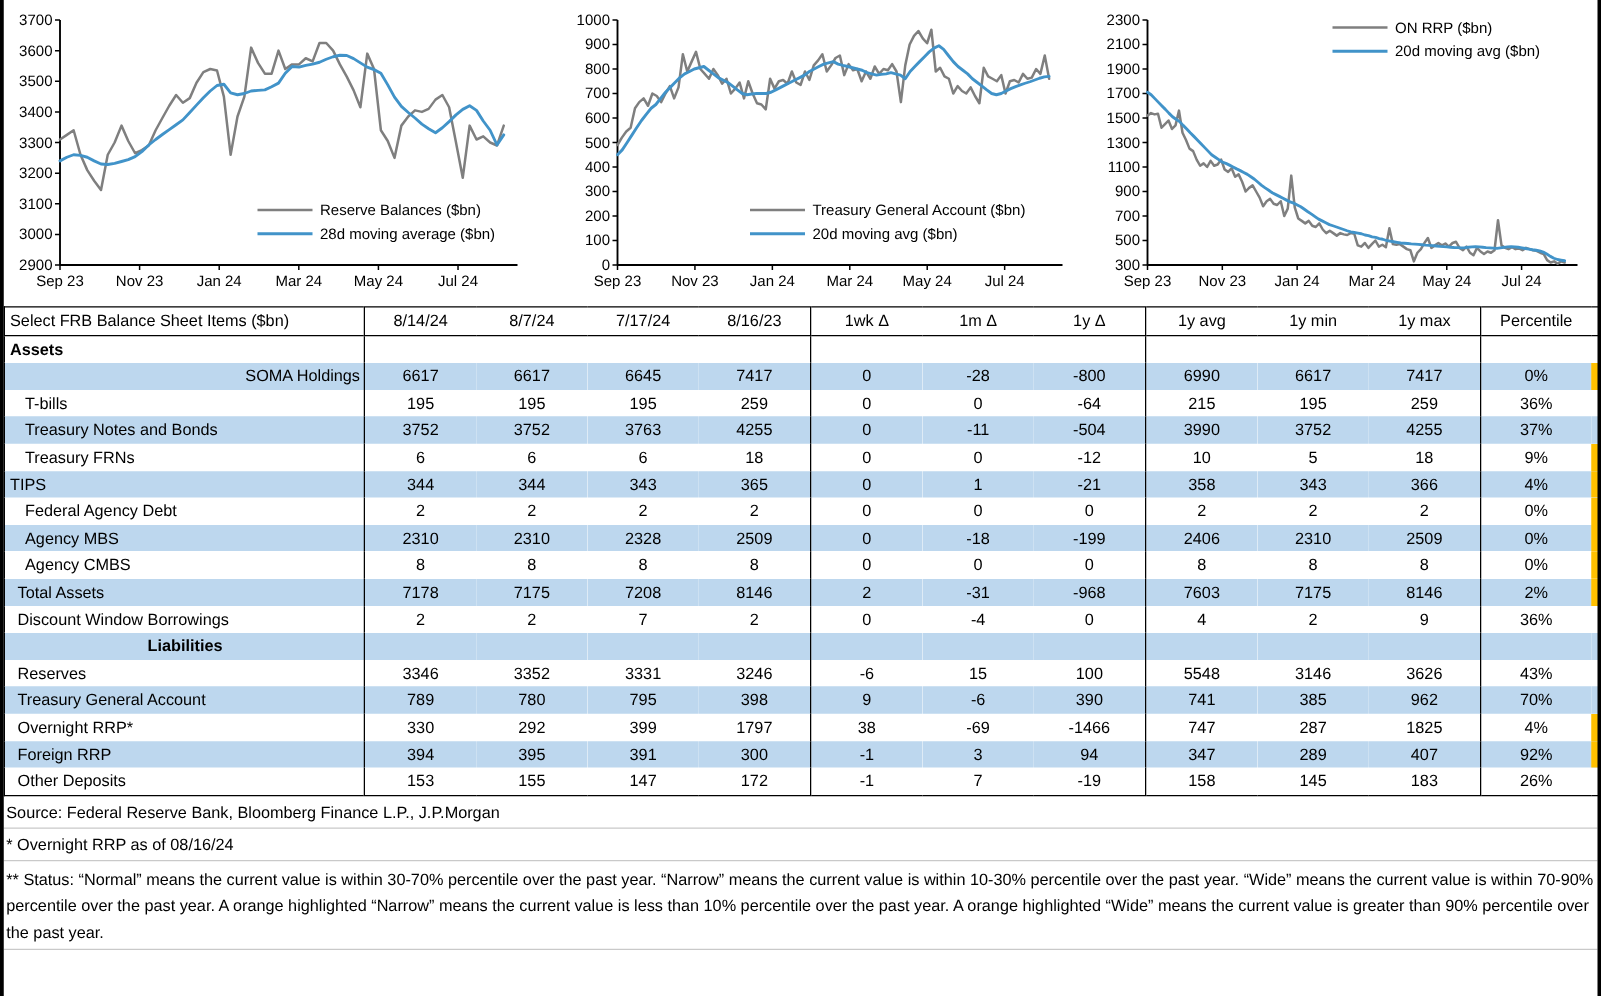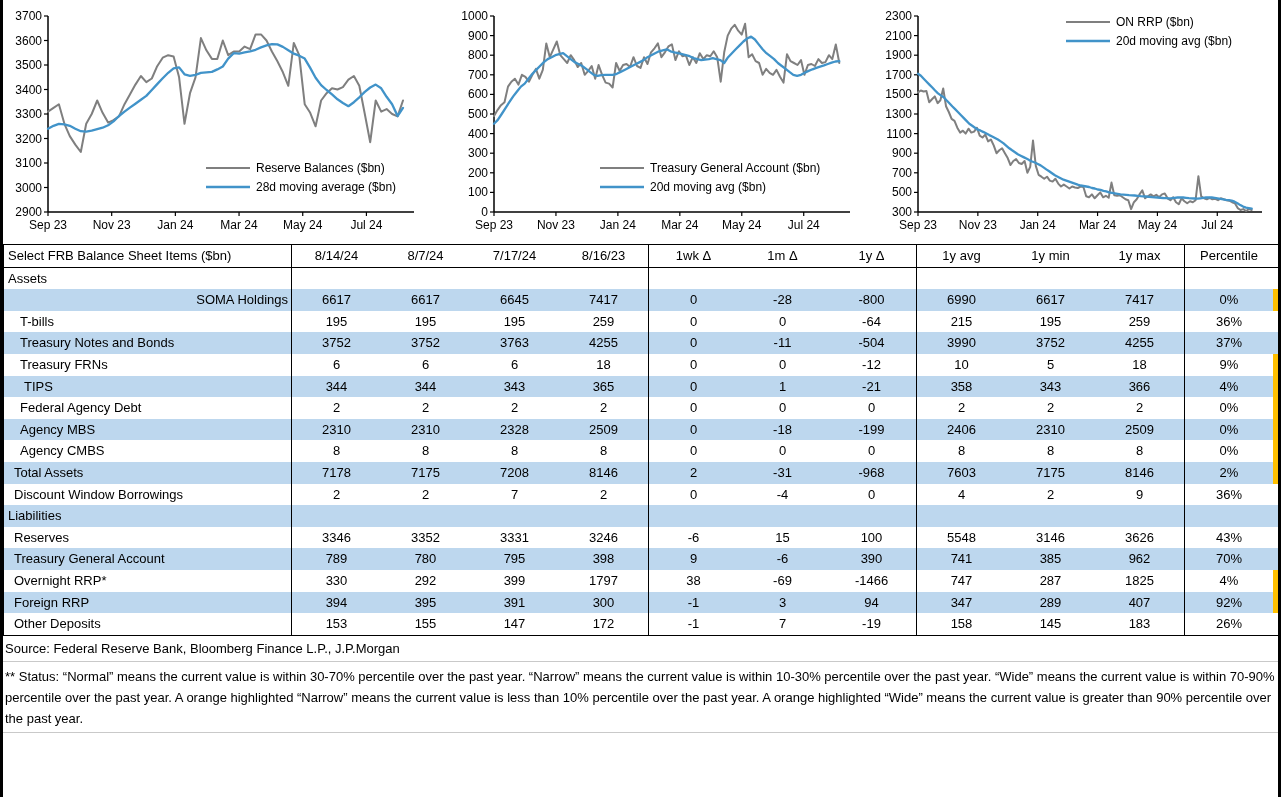--- a/index.html
+++ b/index.html
@@ -18,21 +18,21 @@
   .tablewrap{margin:2px 3px 0 3px;}
   table{width:1274px;border-collapse:collapse;table-layout:fixed;border:1.5px solid #000;}
   th,td{font-size:13px;font-weight:normal;padding:0 3px;height:21.6px;
         overflow:hidden;white-space:nowrap;line-height:21.6px;}
   thead tr{border-bottom:1.5px solid #000;}
   th.title{text-align:left;padding-left:4px;}
   .c{text-align:center;}
   .group-end{border-right:1.5px solid #000;}
   tr.stripe{background:#BDD7EE;}
   td.hl{background:#FFC000;}
-  tr.section td{font-weight:normal;}
+  tr.section td{font-weight:bold;}
   td.label{text-align:left;}
   .foot{margin:0 3px;font-size:13px;}
   .foot-row{padding:4px 2px 3px 2px;border-bottom:1px solid #c9c9c9;line-height:18px;}
   .foot-row:last-child{line-height:21px;}
 </style>
 </head>
 <body>
 
 <div class="edge edge-left"></div>
 <div class="edge edge-right"></div>
@@ -269,21 +269,21 @@
           <td class="c">0</td>
           <td class="c">0</td>
           <td class="c group-end">-12</td>
           <td class="c">10</td>
           <td class="c">5</td>
           <td class="c group-end">18</td>
           <td class="c">9%</td>
           <td class="c hl">Narrow</td>
         </tr>
         <tr class="stripe">
-          <td class="label group-end" style="padding-left: 20px;">TIPS</td>
+          <td class="label group-end" style="padding-left: 4px;">TIPS</td>
           <td class="c">344</td>
           <td class="c">344</td>
           <td class="c">343</td>
           <td class="c group-end">365</td>
           <td class="c">0</td>
           <td class="c">1</td>
           <td class="c group-end">-21</td>
           <td class="c">358</td>
           <td class="c">343</td>
           <td class="c group-end">366</td>
@@ -359,21 +359,21 @@
           <td class="c">0</td>
           <td class="c">-4</td>
           <td class="c group-end">0</td>
           <td class="c">4</td>
           <td class="c">2</td>
           <td class="c group-end">9</td>
           <td class="c">36%</td>
           <td class="c">Normal</td>
         </tr>
         <tr class="stripe section">
-          <td class="label group-end" style="padding-left: 4px;">Liabilities</td>
+          <td class="label group-end" style="padding-left: 4px; text-align: center;">Liabilities</td>
           <td class="c"></td>
           <td class="c"></td>
           <td class="c"></td>
           <td class="c group-end"></td>
           <td class="c"></td>
           <td class="c"></td>
           <td class="c group-end"></td>
           <td class="c"></td>
           <td class="c"></td>
           <td class="c group-end"></td>
@@ -454,14 +454,15 @@
           <td class="c group-end">183</td>
           <td class="c">26%</td>
           <td class="c">Narrow</td>
         </tr>
       </tbody>
   </table>
 </div>
 
 <div class="foot">
   <div class="foot-row">Source: Federal Reserve Bank, Bloomberg Finance L.P., J.P.Morgan</div>
+  <div class="foot-row">* Overnight RRP as of 08/16/24</div>
   <div class="foot-row">** Status: “Normal” means the current value is within 30-70% percentile over the past year. “Narrow” means the current value is within 10-30% percentile over the past year. “Wide” means the current value is within 70-90% percentile over the past year. A orange highlighted “Narrow” means the current value is less than 10% percentile over the past year. A orange highlighted “Wide” means the current value is greater than 90% percentile over the past year.</div>
 </div>
 
 </body></html>

